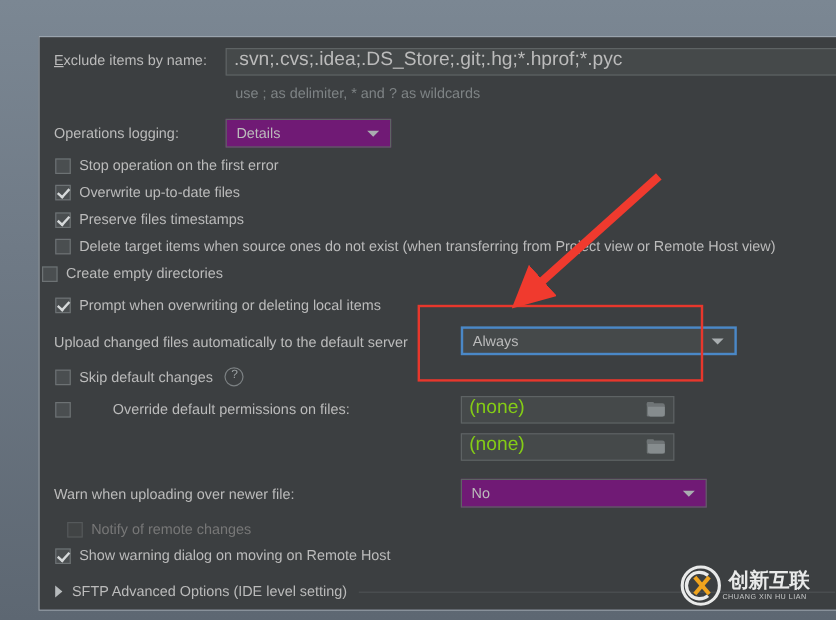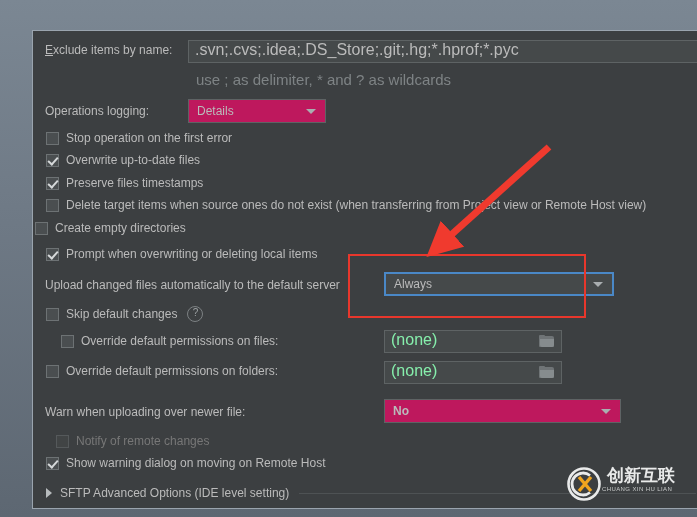--- a/index.html
+++ b/index.html
@@ -115,31 +115,31 @@
     background: #45494a;
     border: 1px solid #5e6364;
     color: #bbbbbb;
     font-size: 16px;
     font-family: "Liberation Sans", sans-serif;
     padding: 0 6px;
     display: flex;
     align-items: flex-start;
     height: 23px;
   }
-  .textfield.placeholder { color: #86efac; }
+  .textfield.placeholder { color: #84cc16; }
 
   .hint {
     color: #7e8385;
-    font-size: 15px;
+    font-size: 12px;
   }
 
   
   .combo {
     box-sizing: border-box;
-    background: #be185d;
+    background: #701a75;
     border: 1px solid #5e6364;
     height: 24px;
     display: flex;
     align-items: center;
     position: relative;
     cursor: pointer;
   }
   .combo .val {
     padding-left: 8px;
     color: #bbbbbb;
@@ -260,21 +260,21 @@
     width: 697px; height: 517px;
     pointer-events: none;
   }
 
   
   #watermark {
     position: absolute;
     left: 566px; top: 466px;
     width: 122px; height: 44px;
     display: flex;
-    align-items: flex-start;
+    align-items: center;
     pointer-events: none;
   }
   #wm-logo {
     width: 36px; height: 36px;
     position: relative;
     flex: none;
   }
   #wm-cn {
     margin-left: 5px;
     color: #e9eaea;
@@ -353,50 +353,46 @@
       <span class="val">Always</span>
       <span class="arrow"></span>
     </div>
 
     <div class="row" style="left:13px; top:275px;">
       <span class="cb"></span>
       <span class="label">Skip default changes</span>
       <span class="help-icon" style="margin-left:10px;">?</span>
     </div>
 
-    <div class="row" style="left:28px; top:303px;">
+    <div class="row" style="left:13px; top:303px;gap:28px;">
       <span class="cb"></span>
       <span class="label">Override default permissions on files:</span>
     </div>
     <div class="textfield placeholder" style="position:absolute; left:351px; top:299px; width:178px; position:absolute;">
       <span>(none)</span>
       <span class="folder-btn">
         <span class="f-tab"></span>
           <span class="f-back"></span>
           <span class="f-front"></span>
       </span>
     </div>
 
-    <div class="row" style="left:13px; top:333px;">
-      <span class="cb"></span>
-      <span class="label">Override default permissions on folders:</span>
-    </div>
     <div class="textfield placeholder" style="position:absolute; left:351px; top:330px; width:178px;">
       <span>(none)</span>
       <span class="folder-btn">
         <span class="f-tab"></span>
           <span class="f-back"></span>
           <span class="f-front"></span>
       </span>
     </div>
 
     <div class="row" style="left:12px; top:374px;align-items:center;">
       <div class="label">Warn when uploading over newer file:</div>
     </div>
-    <div class="combo" style="position:absolute; left:351px; top:368px; width:237px;font-weight:bold;">
+    <div class="combo" style="position:absolute; left:351px; top:368px; width:205px;">
       <span class="val">No</span>
       <span class="arrow"></span>
     </div>
 
     <div class="row" style="left:23px; top:403px;">
       <span class="cb disabled"></span>
       <span class="label disabled">Notify of remote changes</span>
     </div>
 
     <div class="row" style="left:13px; top:425px;">

